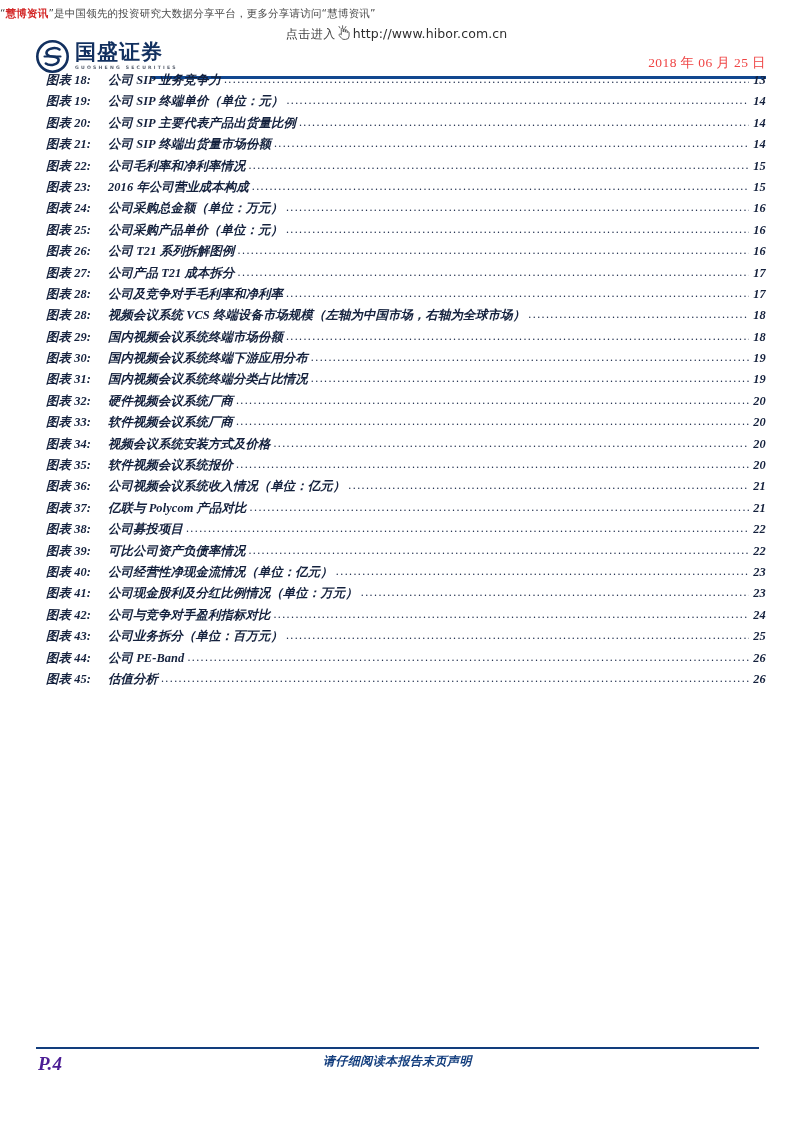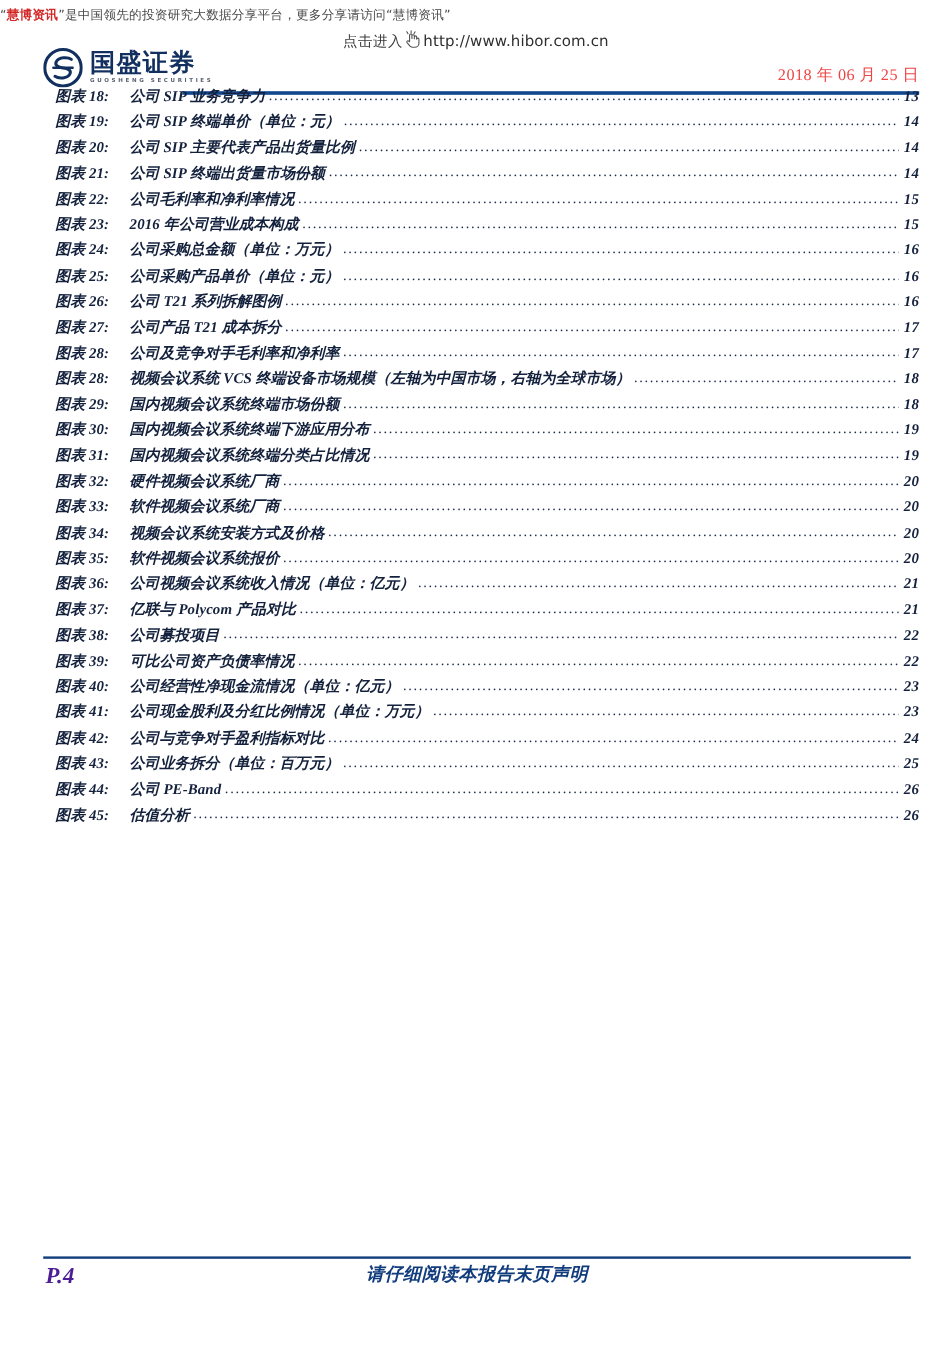--- a/index.html
+++ b/index.html
@@ -192,21 +192,21 @@
     letter-spacing: 0.3px;
   }
   .footer-note {
     position: absolute;
     left: 0;
     top: 0;
     width: 723px;
     text-align: center;
     font-style: italic;
     font-weight: bold;
-    font-size: 15px;
+    font-size: 12px;
     color: #123d7d;
     letter-spacing: 0.4px;
   }
 </style>
 </head>
 <body>
 
 <div class="promo">
   <span>“</span><span class="brand">慧博资讯</span><span>”</span><span>是中国领先的投资研究大数据分享平台，更多分享请访问</span><span>“慧博资讯”</span>
 </div>

